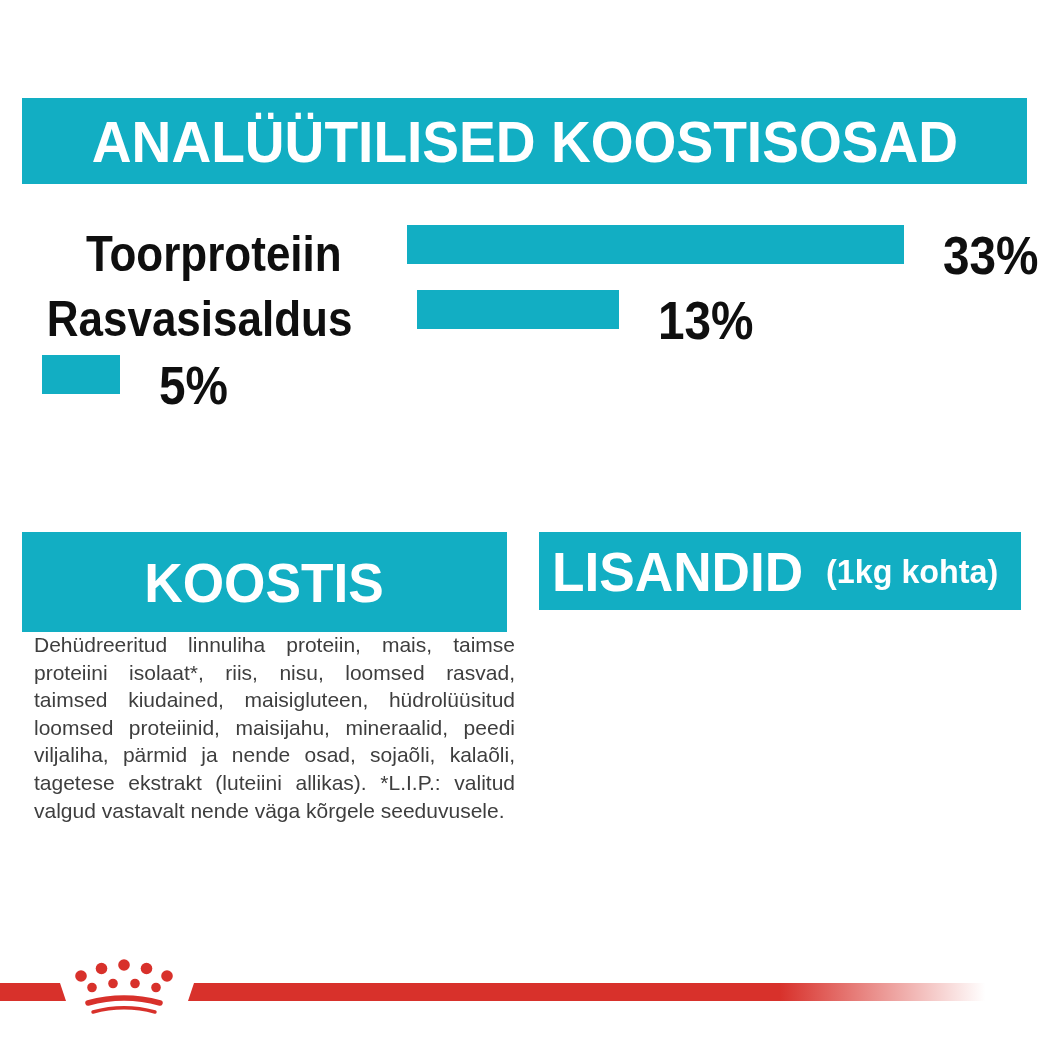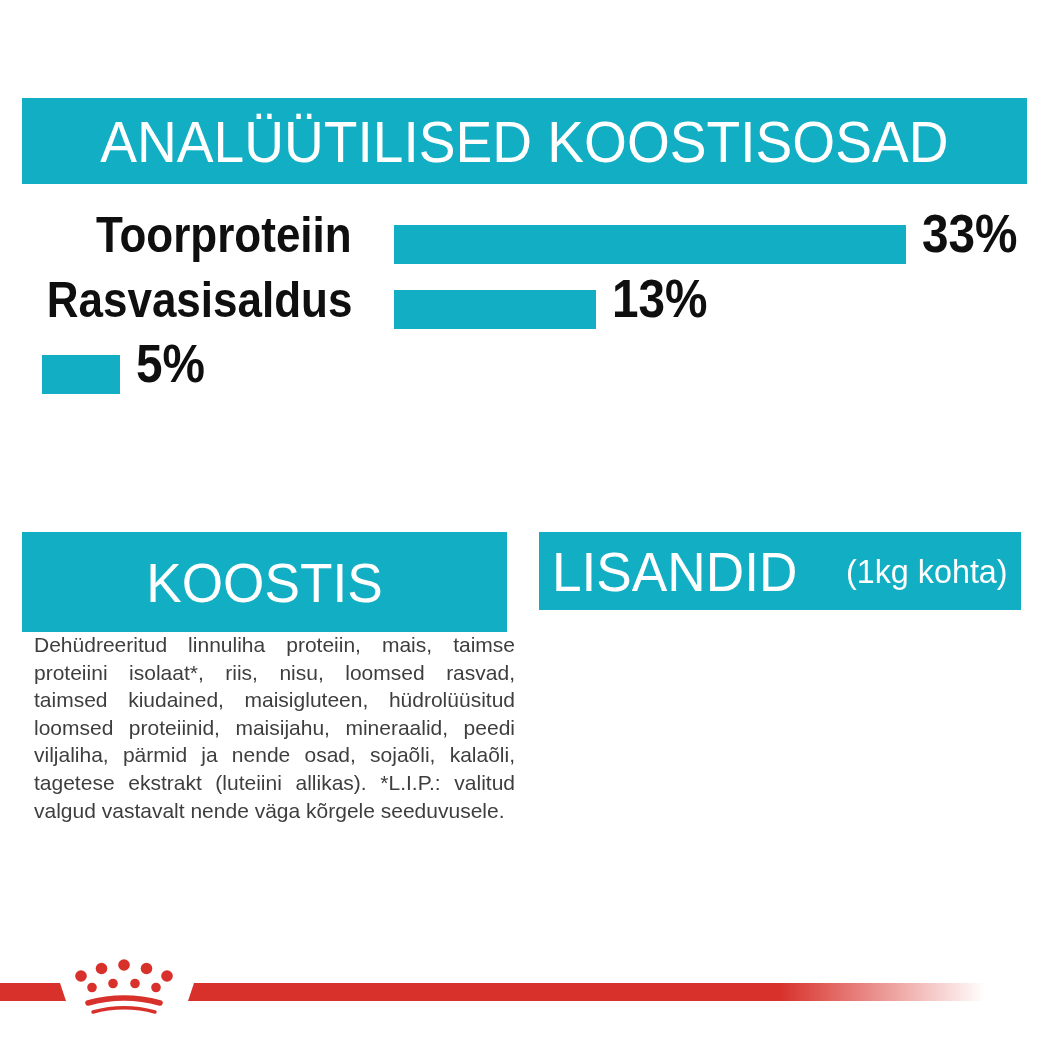--- a/index.html
+++ b/index.html
@@ -1,33 +1,33 @@
 <!DOCTYPE html>
 <html><head>
 <meta charset="utf-8">
 <style>
   html,body{margin:0;padding:0;background:#ffffff;}
   #page{position:relative;width:1049px;height:1049px;background:#ffffff;overflow:hidden;
         font-family:"Liberation Sans",sans-serif;}
 
   
   .band{position:absolute;background:#12aec3;color:#ffffff;display:flex;
-        align-items:center;justify-content:center;font-weight:normal;}
+        align-items:center;justify-content:center;font-weight:bold;}
   .condensed{display:inline-block;transform:scaleX(0.95);transform-origin:center center;white-space:nowrap;}
   #main-header{left:22px;top:98px;width:1005px;height:86px;font-size:58px;}
   #koostis-header{left:22px;top:532px;width:485px;height:100px;font-size:56px;}
   #lisandid-header{left:539px;top:532px;width:482px;height:78px;font-size:56px;
-                   justify-content:flex-start;padding-left:13px;box-sizing:border-box;gap:26px;}
+                   justify-content:flex-start;padding-left:13px;box-sizing:border-box;}
   #lisandid-header .suffix{font-size:34px;margin-left:10px;transform:scaleX(0.95);
                    display:inline-block;transform-origin:left center;white-space:nowrap;}
   #lisandid-header .big{transform-origin:left center;}
 
   
   #chart{position:absolute;left:0;top:225px;width:1049px;}
-  .chart-row{display:flex;align-items:flex-end;height:39px;margin-bottom:26px;}
+  .chart-row{display:flex;align-items:flex-start;height:39px;margin-bottom:26px;gap:23px;}
   .chart-label{width:352px;text-align:right;font-weight:bold;font-size:50px;color:#0f0f0f;}
   .chart-label .condensed{transform:scaleX(0.88);transform-origin:right center;}
   .chart-bar{margin-left:42px;height:39px;background:#12aec3;}
   .chart-pct{margin-left:16px;font-weight:bold;font-size:53px;color:#0f0f0f;}
   .chart-pct .condensed{transform:scaleX(0.9);transform-origin:left center;}
 
   
   .body-text{position:absolute;font-size:21px;line-height:27.6px;color:#3e3e3e;
              text-align:justify;margin:12px;}
   #koostis-body{left:22px;top:619px;width:481px;}

